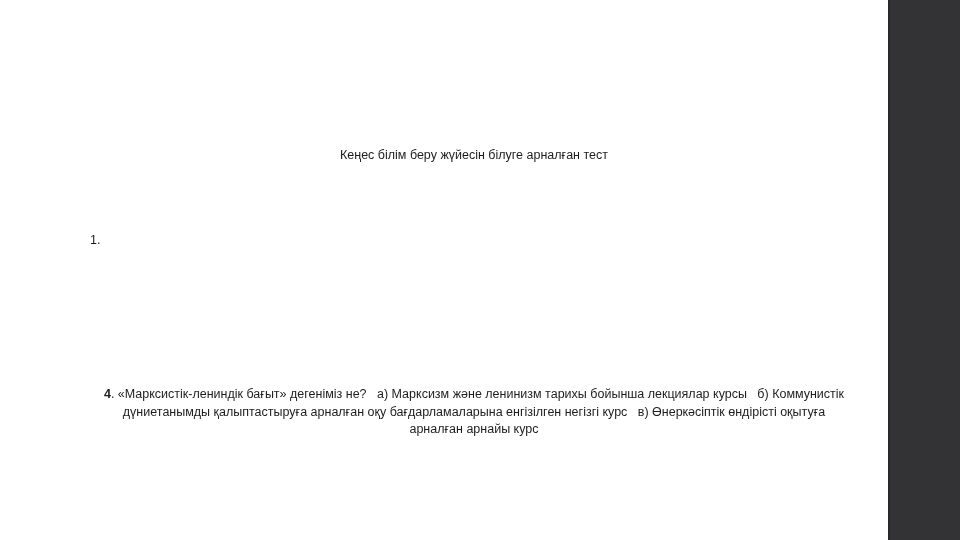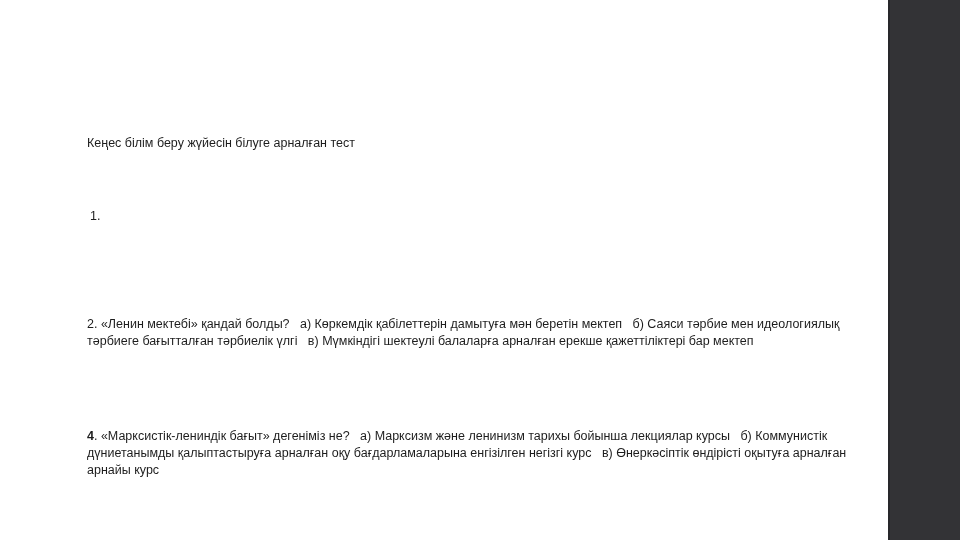--- a/index.html
+++ b/index.html
@@ -8,21 +8,21 @@
     background:var(--background,#ffffff);
     font-family:"Liberation Sans", sans-serif;
   }
   .stage{position:relative;width:960px;height:540px;background:var(--background,#ffffff);}
   .content{
     position:absolute;left:83px;top:79px;width:782px;
     font-size:12.5px;line-height:17.3px;
     color:var(--text-color,#1d1d1d);
     white-space:pre-wrap;
   }
-  .content p{margin:4px;}
+  .content p{margin:16px;text-align:center;}
   .list-item{position:relative;padding-left:27px;}
   .list-item .num{position:absolute;left:7px;top:0;}
   .side-panel{
     position:absolute;top:0;right:0;width:70px;height:540px;
     background:var(--sidebar-color,#333336);
     border-left:2px solid var(--sidebar-edge-color,#28282b);
   }
   b{font-weight:bold;}
 </style>
 </head>
@@ -31,21 +31,20 @@
 <div class="stage">
 
   <div class="content">
 
     <p>Кеңес білім беру жүйесін білуге арналған тест</p>
 
     <div class="list-item">
       <span class="num">1.</span>
     </div>
 
-    <p>2. «Ленин мектебі» қандай болды?   а) Көркемдік қабілеттерін дамытуға мән беретін мектеп   б) Саяси тәрбие мен идеологиялық тәрбиеге бағытталған тәрбиелік үлгі   в) Мүмкіндігі шектеулі балаларға арналған ерекше қажеттіліктері бар мектеп</p>
 
 
     <p><b>4</b>. «Марксистік-лениндік бағыт» дегеніміз не?   а) Марксизм және ленинизм тарихы бойынша лекциялар курсы   б) Коммунистік дүниетанымды қалыптастыруға арналған оқу бағдарламаларына енгізілген негізгі курс   в) Өнеркәсіптік өндірісті оқытуға арналған арнайы курс</p>
 
     
 
     
 
     
 

